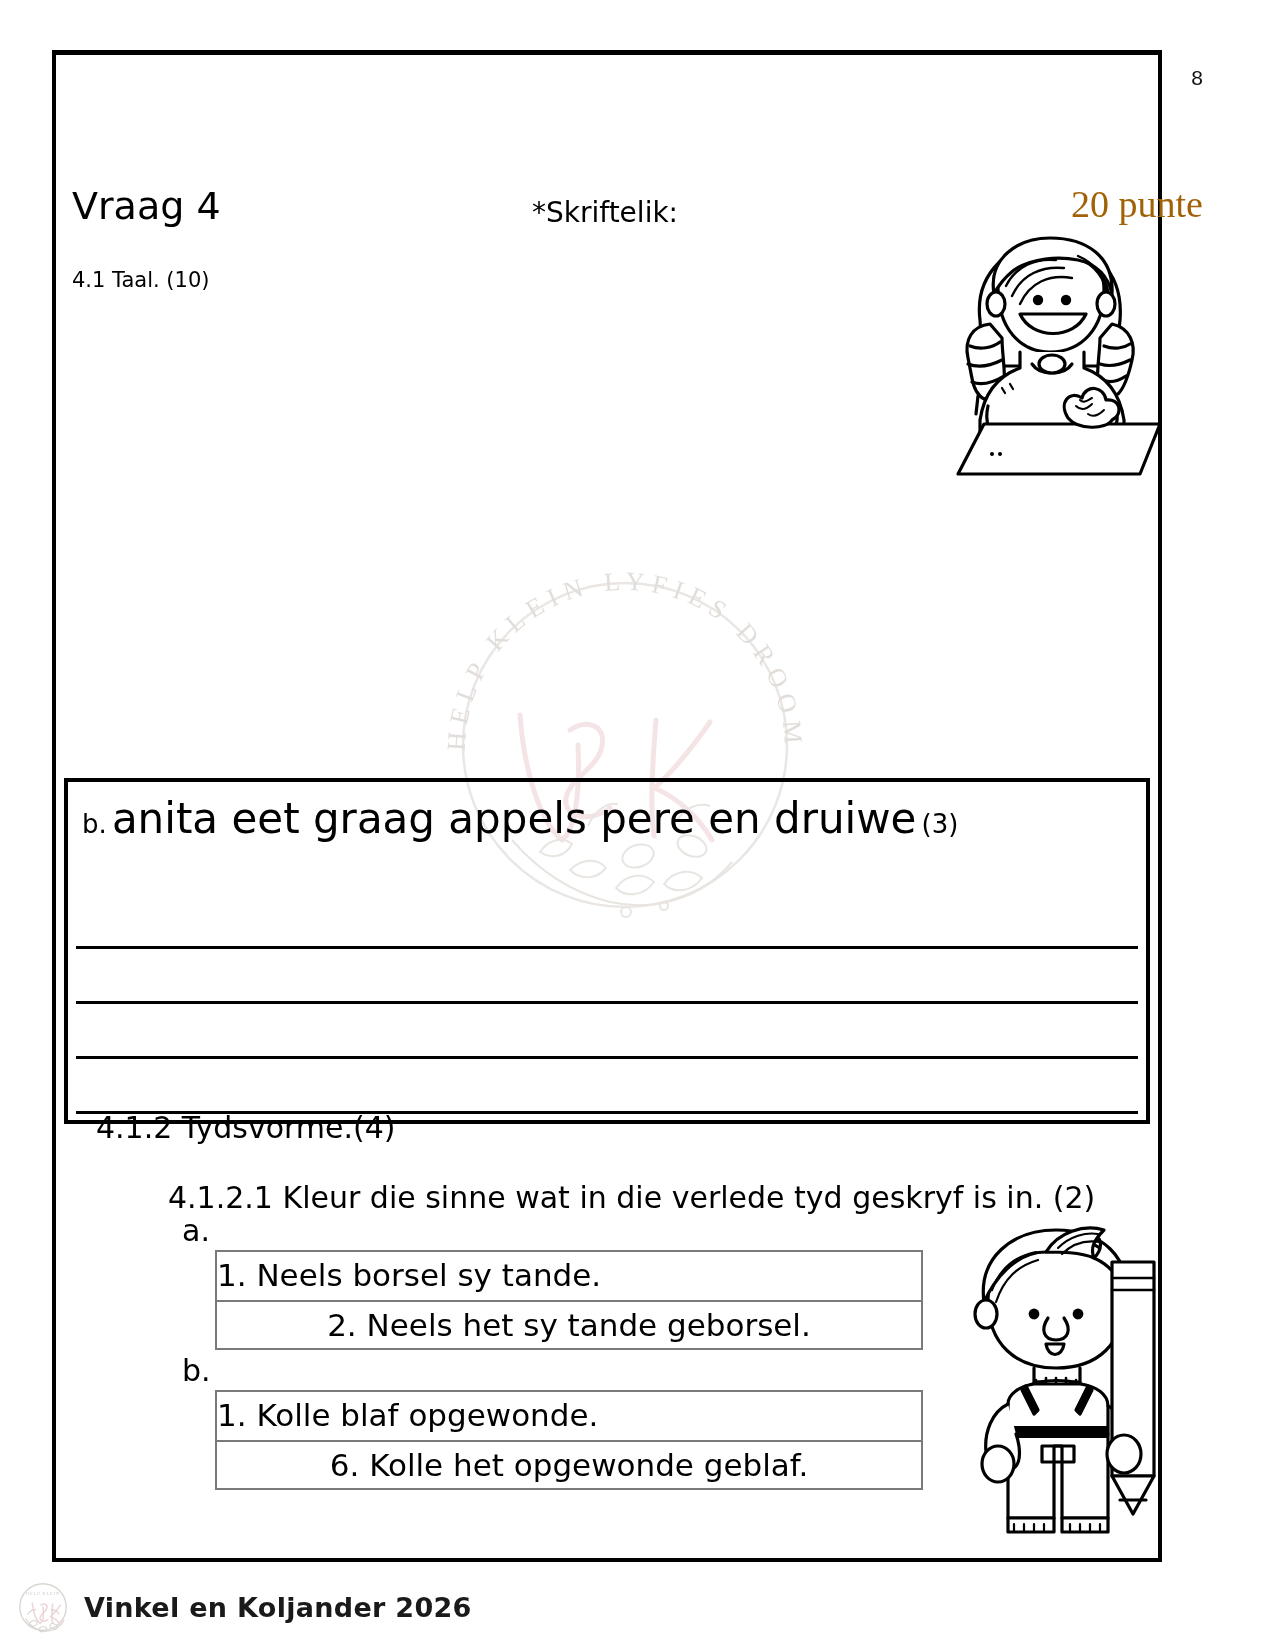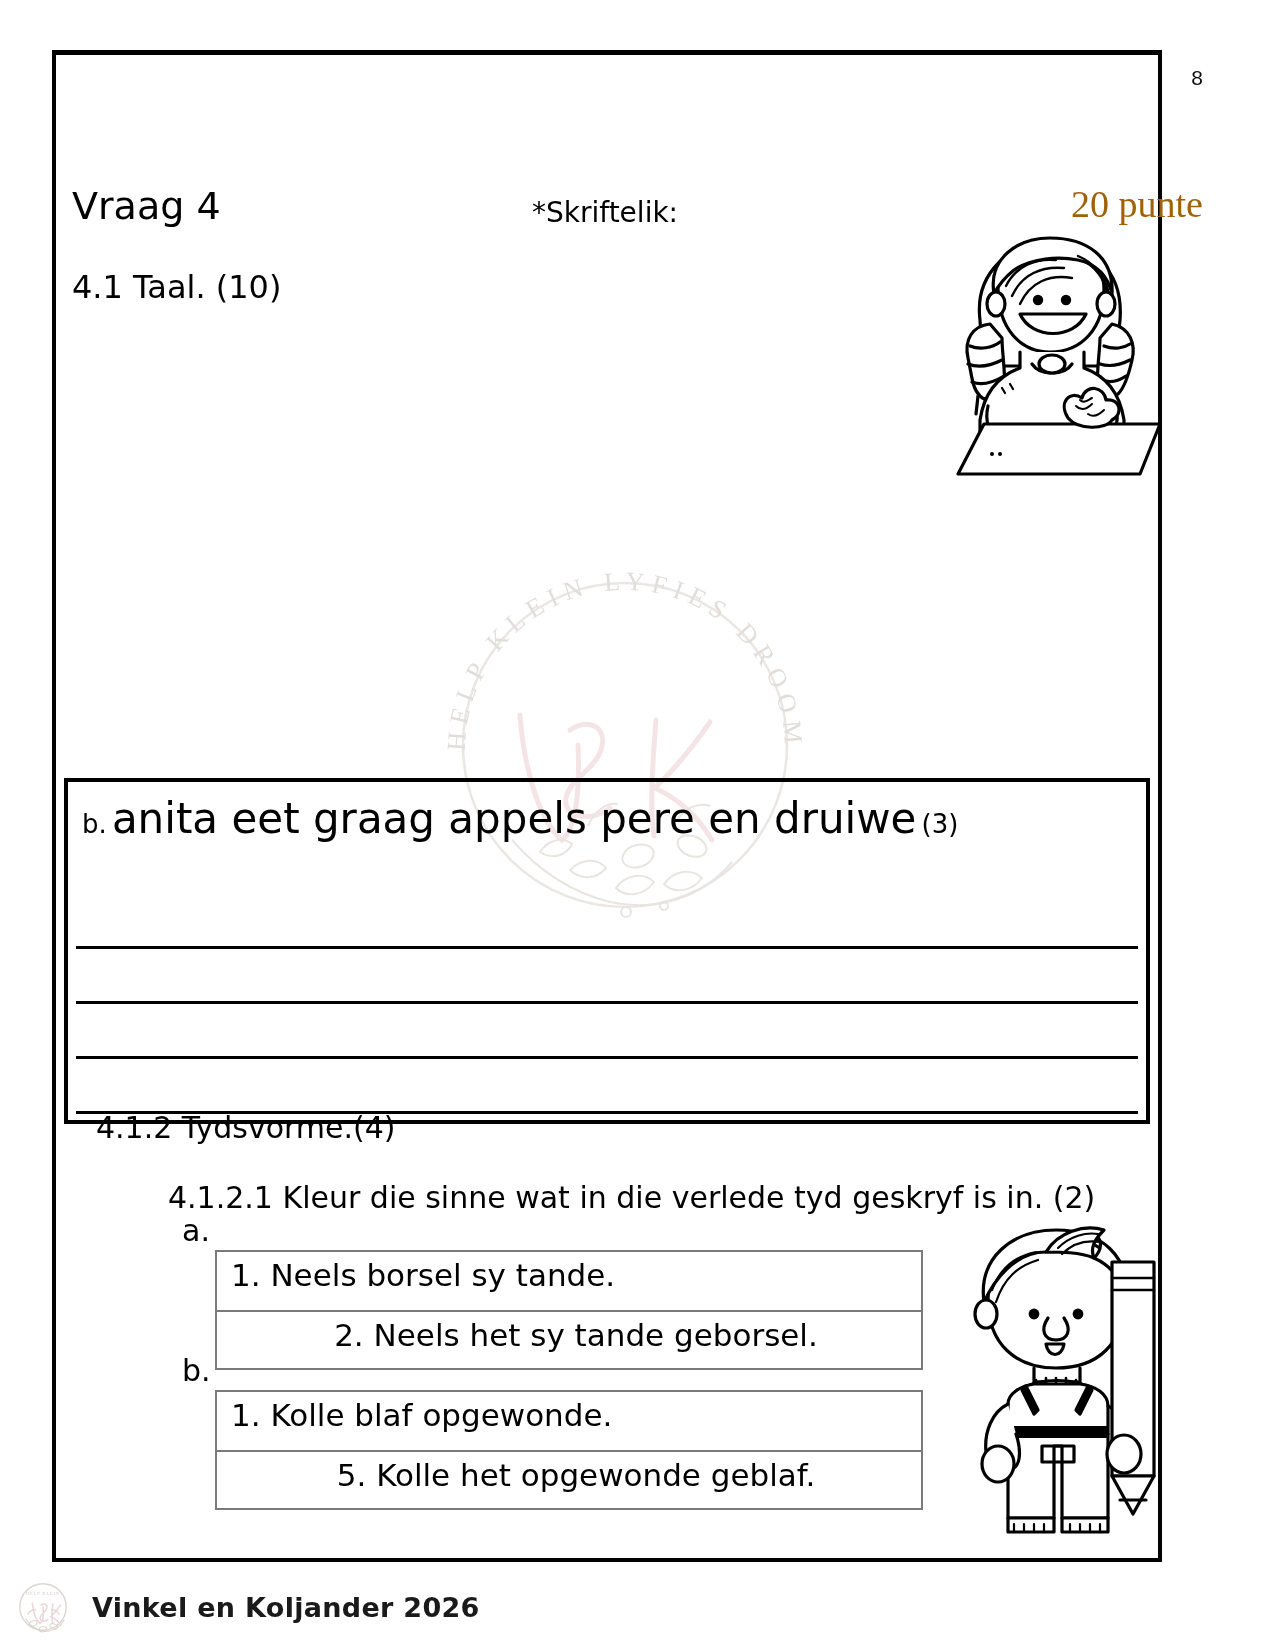--- a/index.html
+++ b/index.html
@@ -86,21 +86,21 @@
     right: 72px; top: 182px;
     font-family: Liberation Serif, serif;
     font-size: 38px; color: #a16207;
     z-index: 6;
   }
 
   .lbl-41 {
     position: absolute;
     left: 72px; top: 268px;
     font-family: "DejaVu Sans", sans-serif;
-    font-size: 32px; color: #000; z-index: 6;
+    font-size: 21px; color: #000; z-index: 6;
   }
   .lbl-411 {
     position: absolute;
     left: 114px; top: 340px;
     width: 860px;
     font-family: "DejaVu Sans", sans-serif;
     font-size: 30px; line-height: 54px; color: #000; z-index: 6;
   }
   .lbl-411 .l2 { display: block; padding-left: 52px; }
 
@@ -165,23 +165,22 @@
     font-size: 30px; color: #000;
   }
   .sent-table {
     position: absolute;
     left: 33px; top: 0;
     width: 708px;
     border: 2px solid #7a7a7a;
     background: #fff;
   }
   .sent-row {
-    height: 58px;
+    height: 48px;
     line-height: 46px;
-    padding-left: 14px;
     font-family: "DejaVu Sans", sans-serif;
     font-size: 31px;
     color: #000;
     white-space: nowrap;
     overflow: hidden;
   }
   .sent-row + .sent-row { border-top: 2px solid #7a7a7a; text-align: center; }
 
   
   .art { position: absolute; z-index: 7; }
@@ -197,21 +196,20 @@
     z-index: 8;
   }
   .footer-logo { width: 58px; height: 58px; flex: none; opacity: .75; }
   .footer-logo svg { width: 100%; height: 100%; display: block; }
   .footer-text {
     font-family: "DejaVu Sans", sans-serif;
     font-size: 27px;
     font-weight: 700;
     color: #1a1a1a;
     letter-spacing: .3px;
-    margin-left: 8px;
   }
 </style>
 </head>
 <body>
 
 <div class="page">
 
   <div class="watermark">
     <svg viewBox="0 0 400 400" xmlns="http://www.w3.org/2000/svg">
       <defs>
@@ -281,21 +279,21 @@
     <div class="sent-table">
       <div class="sent-row">1.  Neels borsel sy tande.</div>
       <div class="sent-row">2. Neels het sy tande geborsel.</div>
     </div>
   </div>
 
   <div class="sent-group" id="sent-group-b">
     <span class="sent-letter">b.</span>
     <div class="sent-table">
       <div class="sent-row">1.  Kolle blaf opgewonde.</div>
-      <div class="sent-row">5. Kolle het opgewonde geblaf.</div>
+      <div class="sent-row">6. Kolle het opgewonde geblaf.</div>
     </div>
   </div>
 
   <div class="art" id="art-girl">
     <svg viewBox="0 0 236 248" xmlns="http://www.w3.org/2000/svg">
       <g fill="#fff" stroke="#000" stroke-width="3.2" stroke-linejoin="round" stroke-linecap="round">
 
         <path d="M52,92 C46,44 84,14 122,14 C162,14 196,42 192,92 C190,116 184,130 176,138 L62,138 C54,128 53,110 52,92 Z"></path>
 
         <path d="M62,96 C44,98 36,112 40,130 C44,148 44,160 52,168 C60,176 74,172 76,160 C78,146 74,126 74,110 Z"></path>

